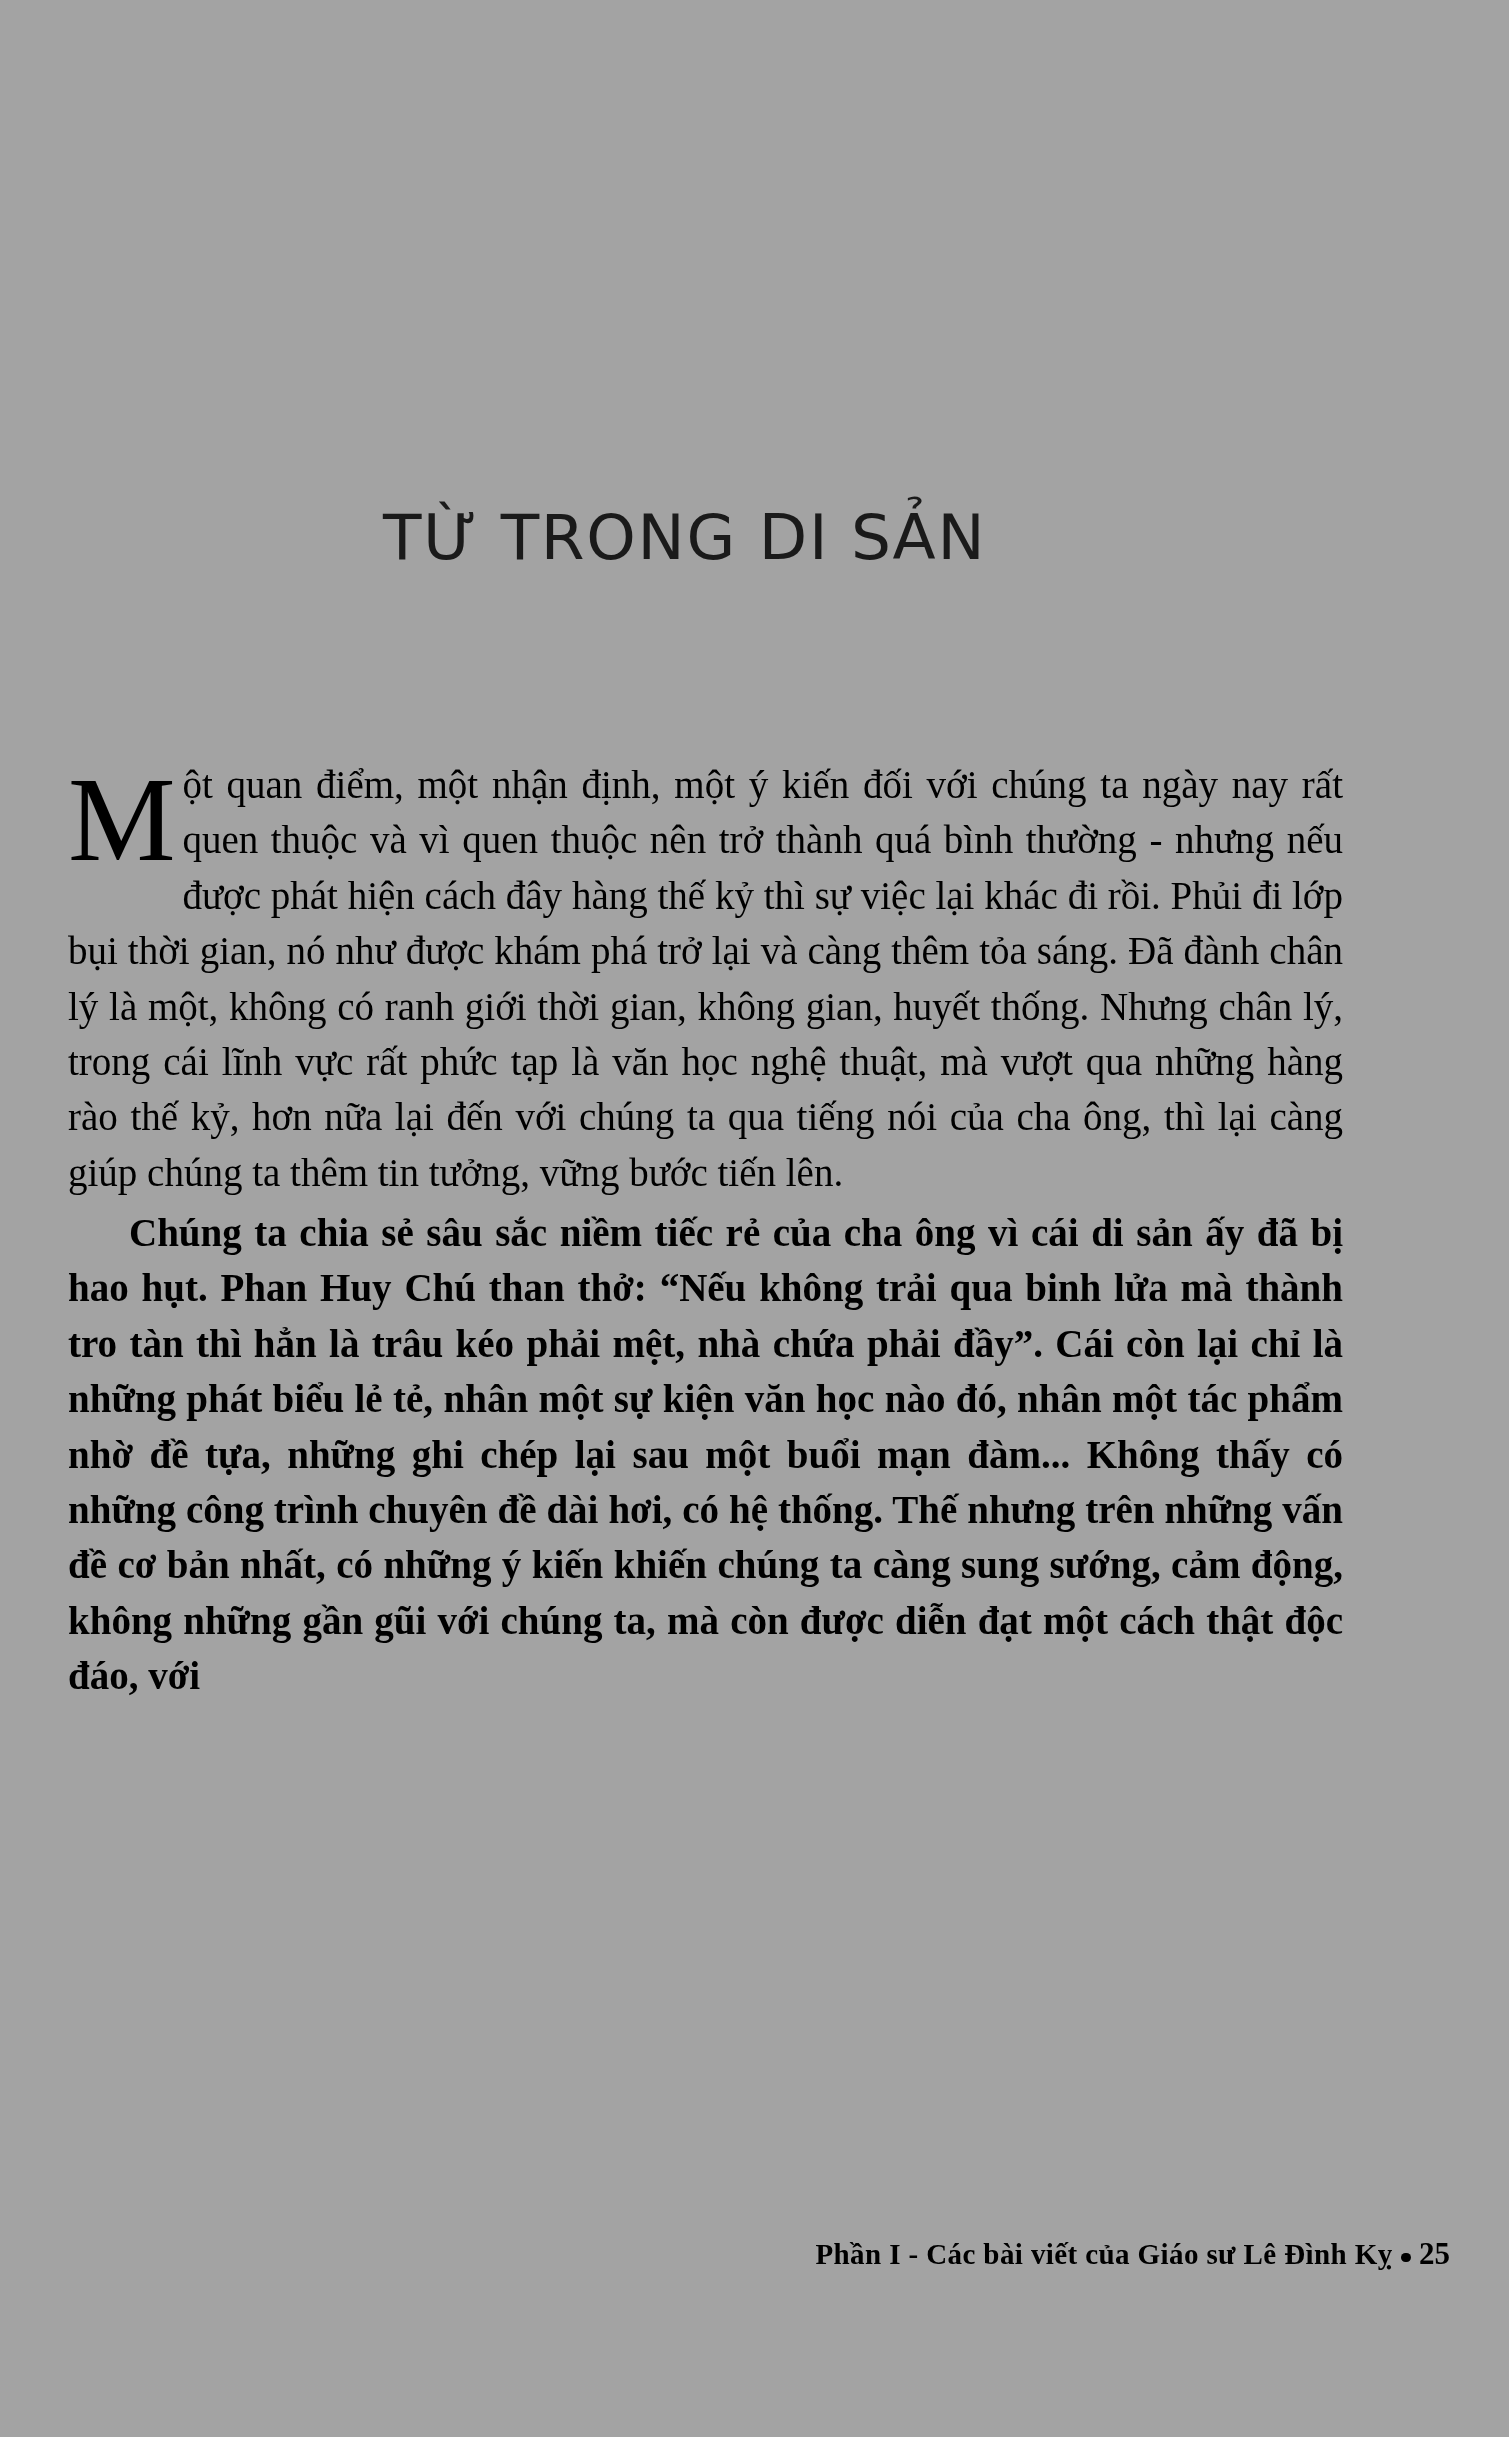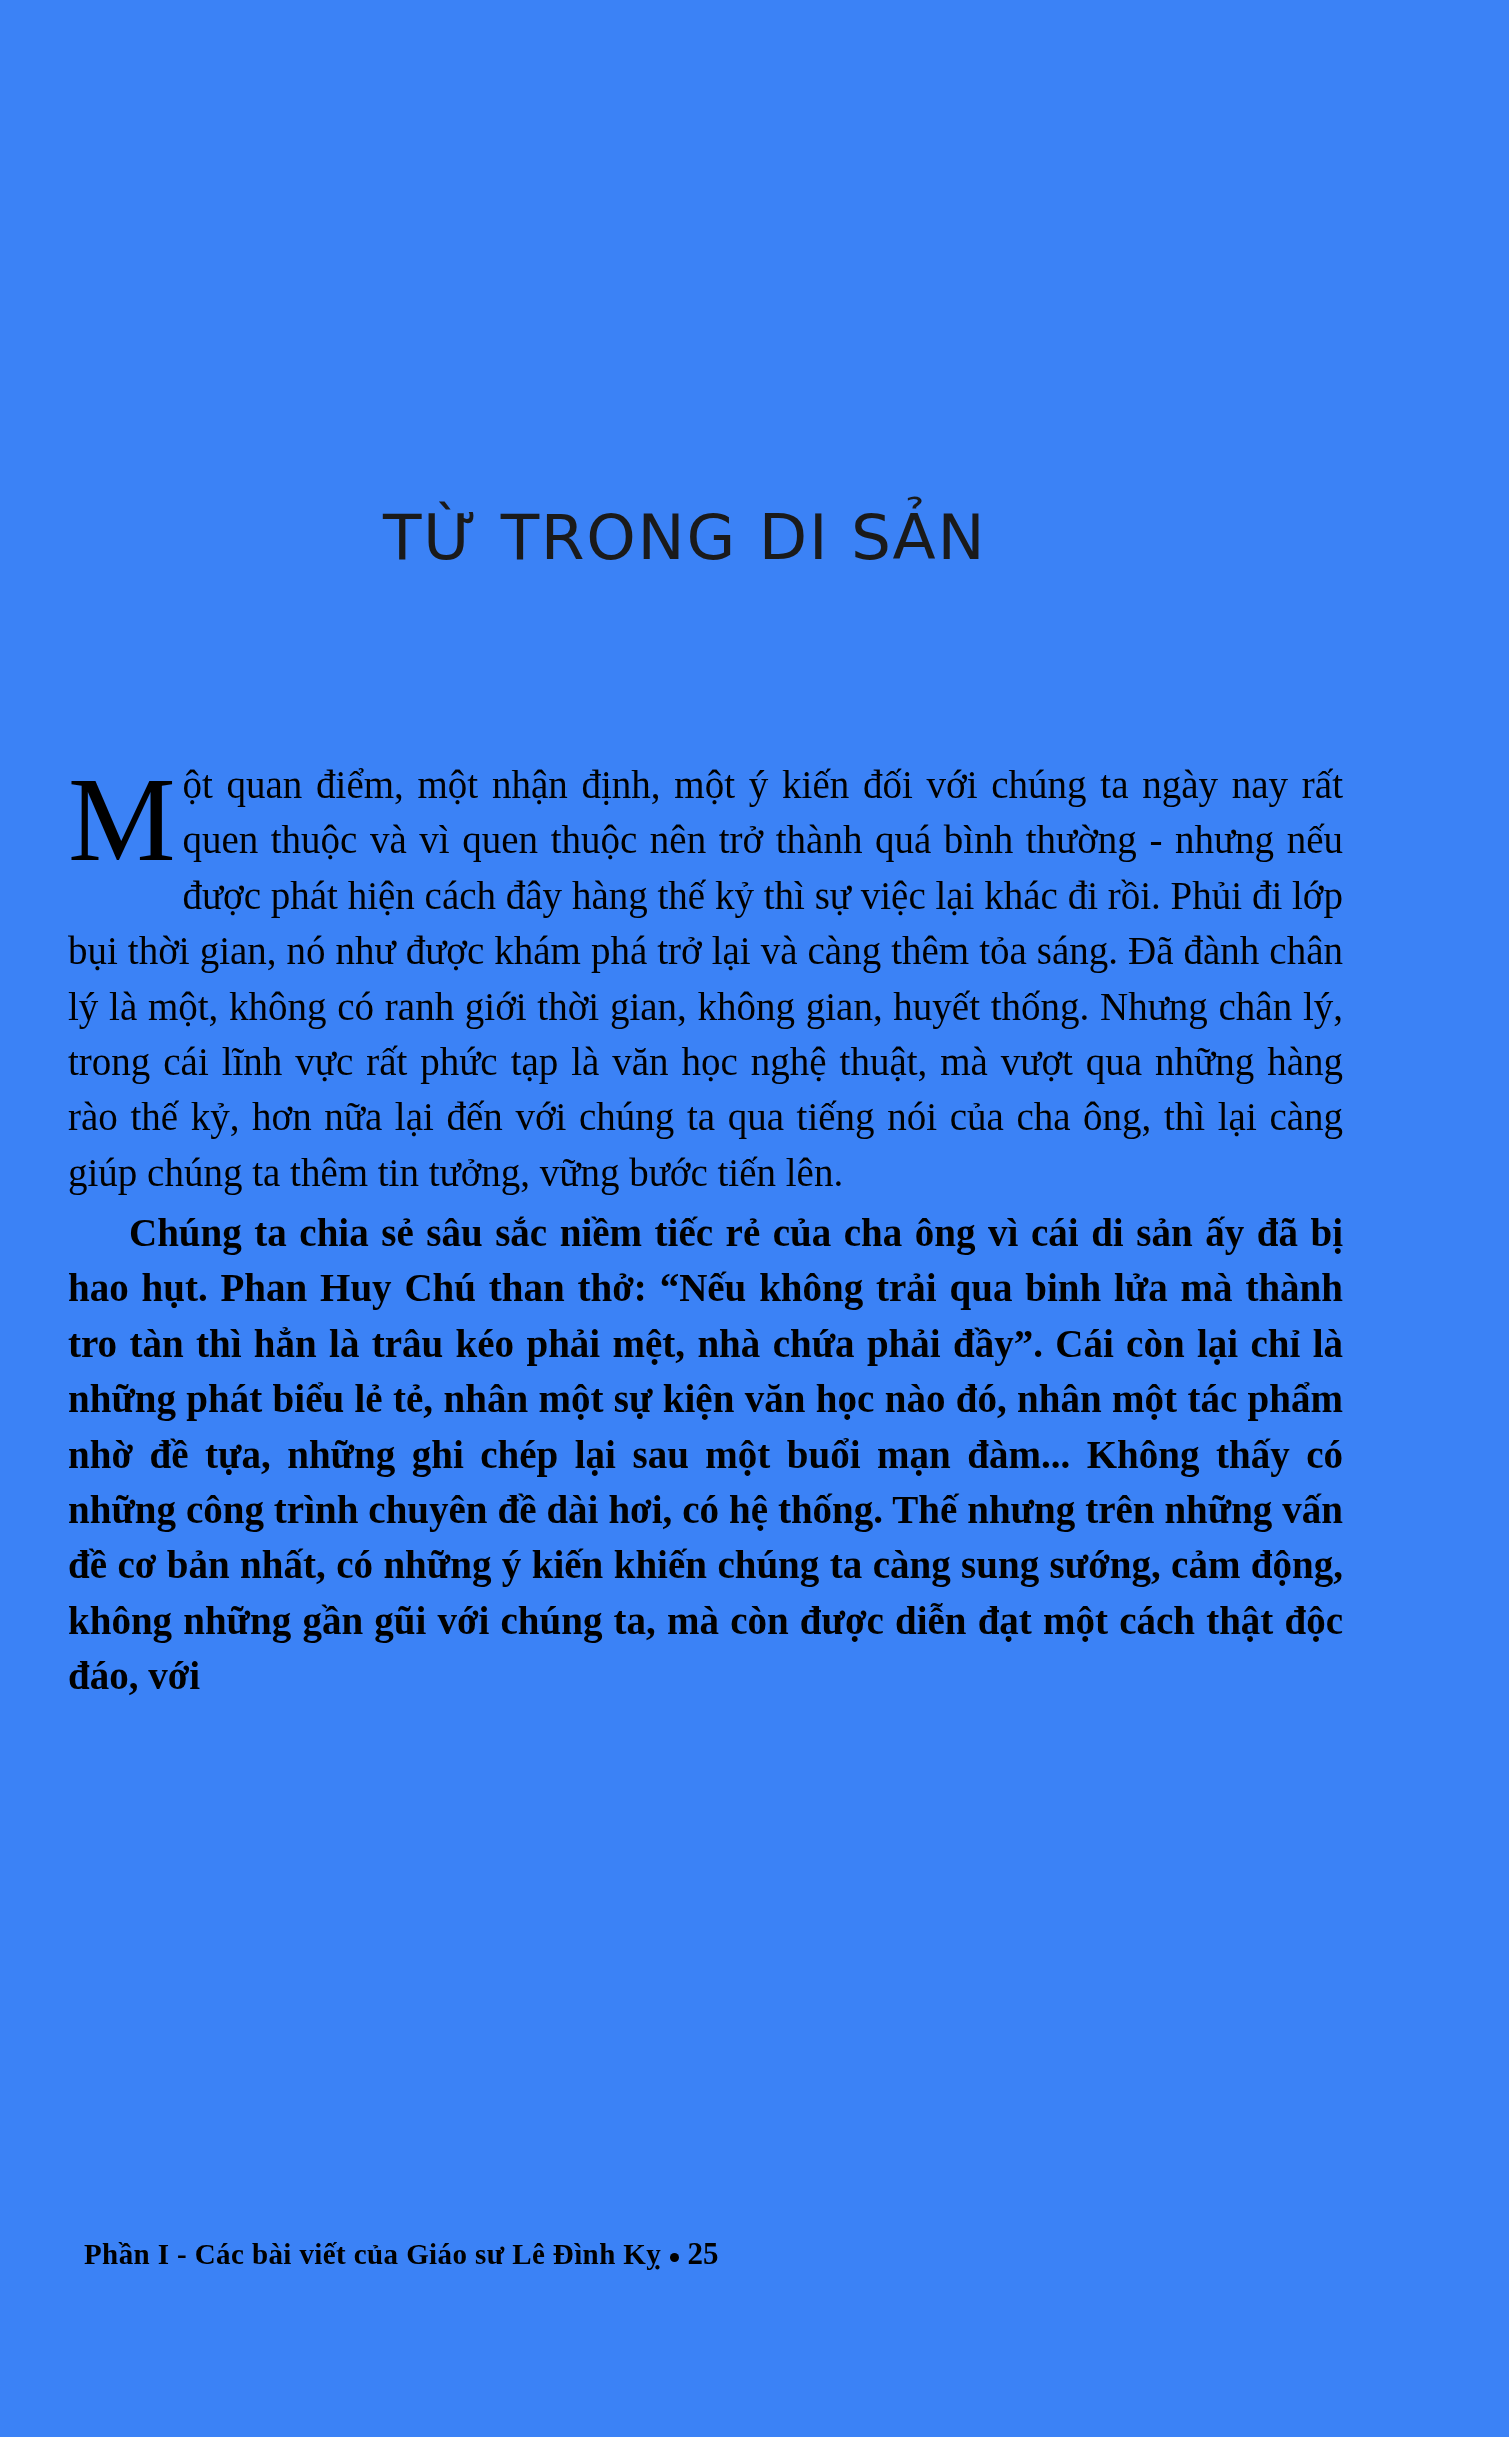--- a/index.html
+++ b/index.html
@@ -14,21 +14,21 @@
     font-family: "Liberation Serif", serif;
     color: #000000;
     overflow: hidden;
   }
   .page {
     position: absolute;
     left: 0;
     top: 0;
     width: 1510px;
     height: 2438px;
-    background: #3b82f6;
+    background: #a3a3a3;
   }
   .content {
     position: absolute;
     left: 68px;
     top: 0;
     width: 1374px;
     height: 2438px;
   }
   .chapter-title {
     position: absolute;
@@ -72,24 +72,24 @@
     float: left;
     font-family: "Liberation Serif", serif;
     font-size: 121px;
     line-height: 0.92;
     padding: 5.1px 6.8px 0 0;
     margin-top: 1.7px;
     font-weight: 400;
   }
   .footer {
     position: absolute;
-    left: 16px;
+    left: 8px;
     top: 2236px;
     width: 1374px;
-    text-align: left;
+    text-align: right;
   }
   .footer-text {
     font-family: "Liberation Serif", serif;
     font-weight: bold;
     font-size: 29px;
     letter-spacing: 0.4px;
     color: #000;
     display: inline-block;
   }
   .footer-dot {

